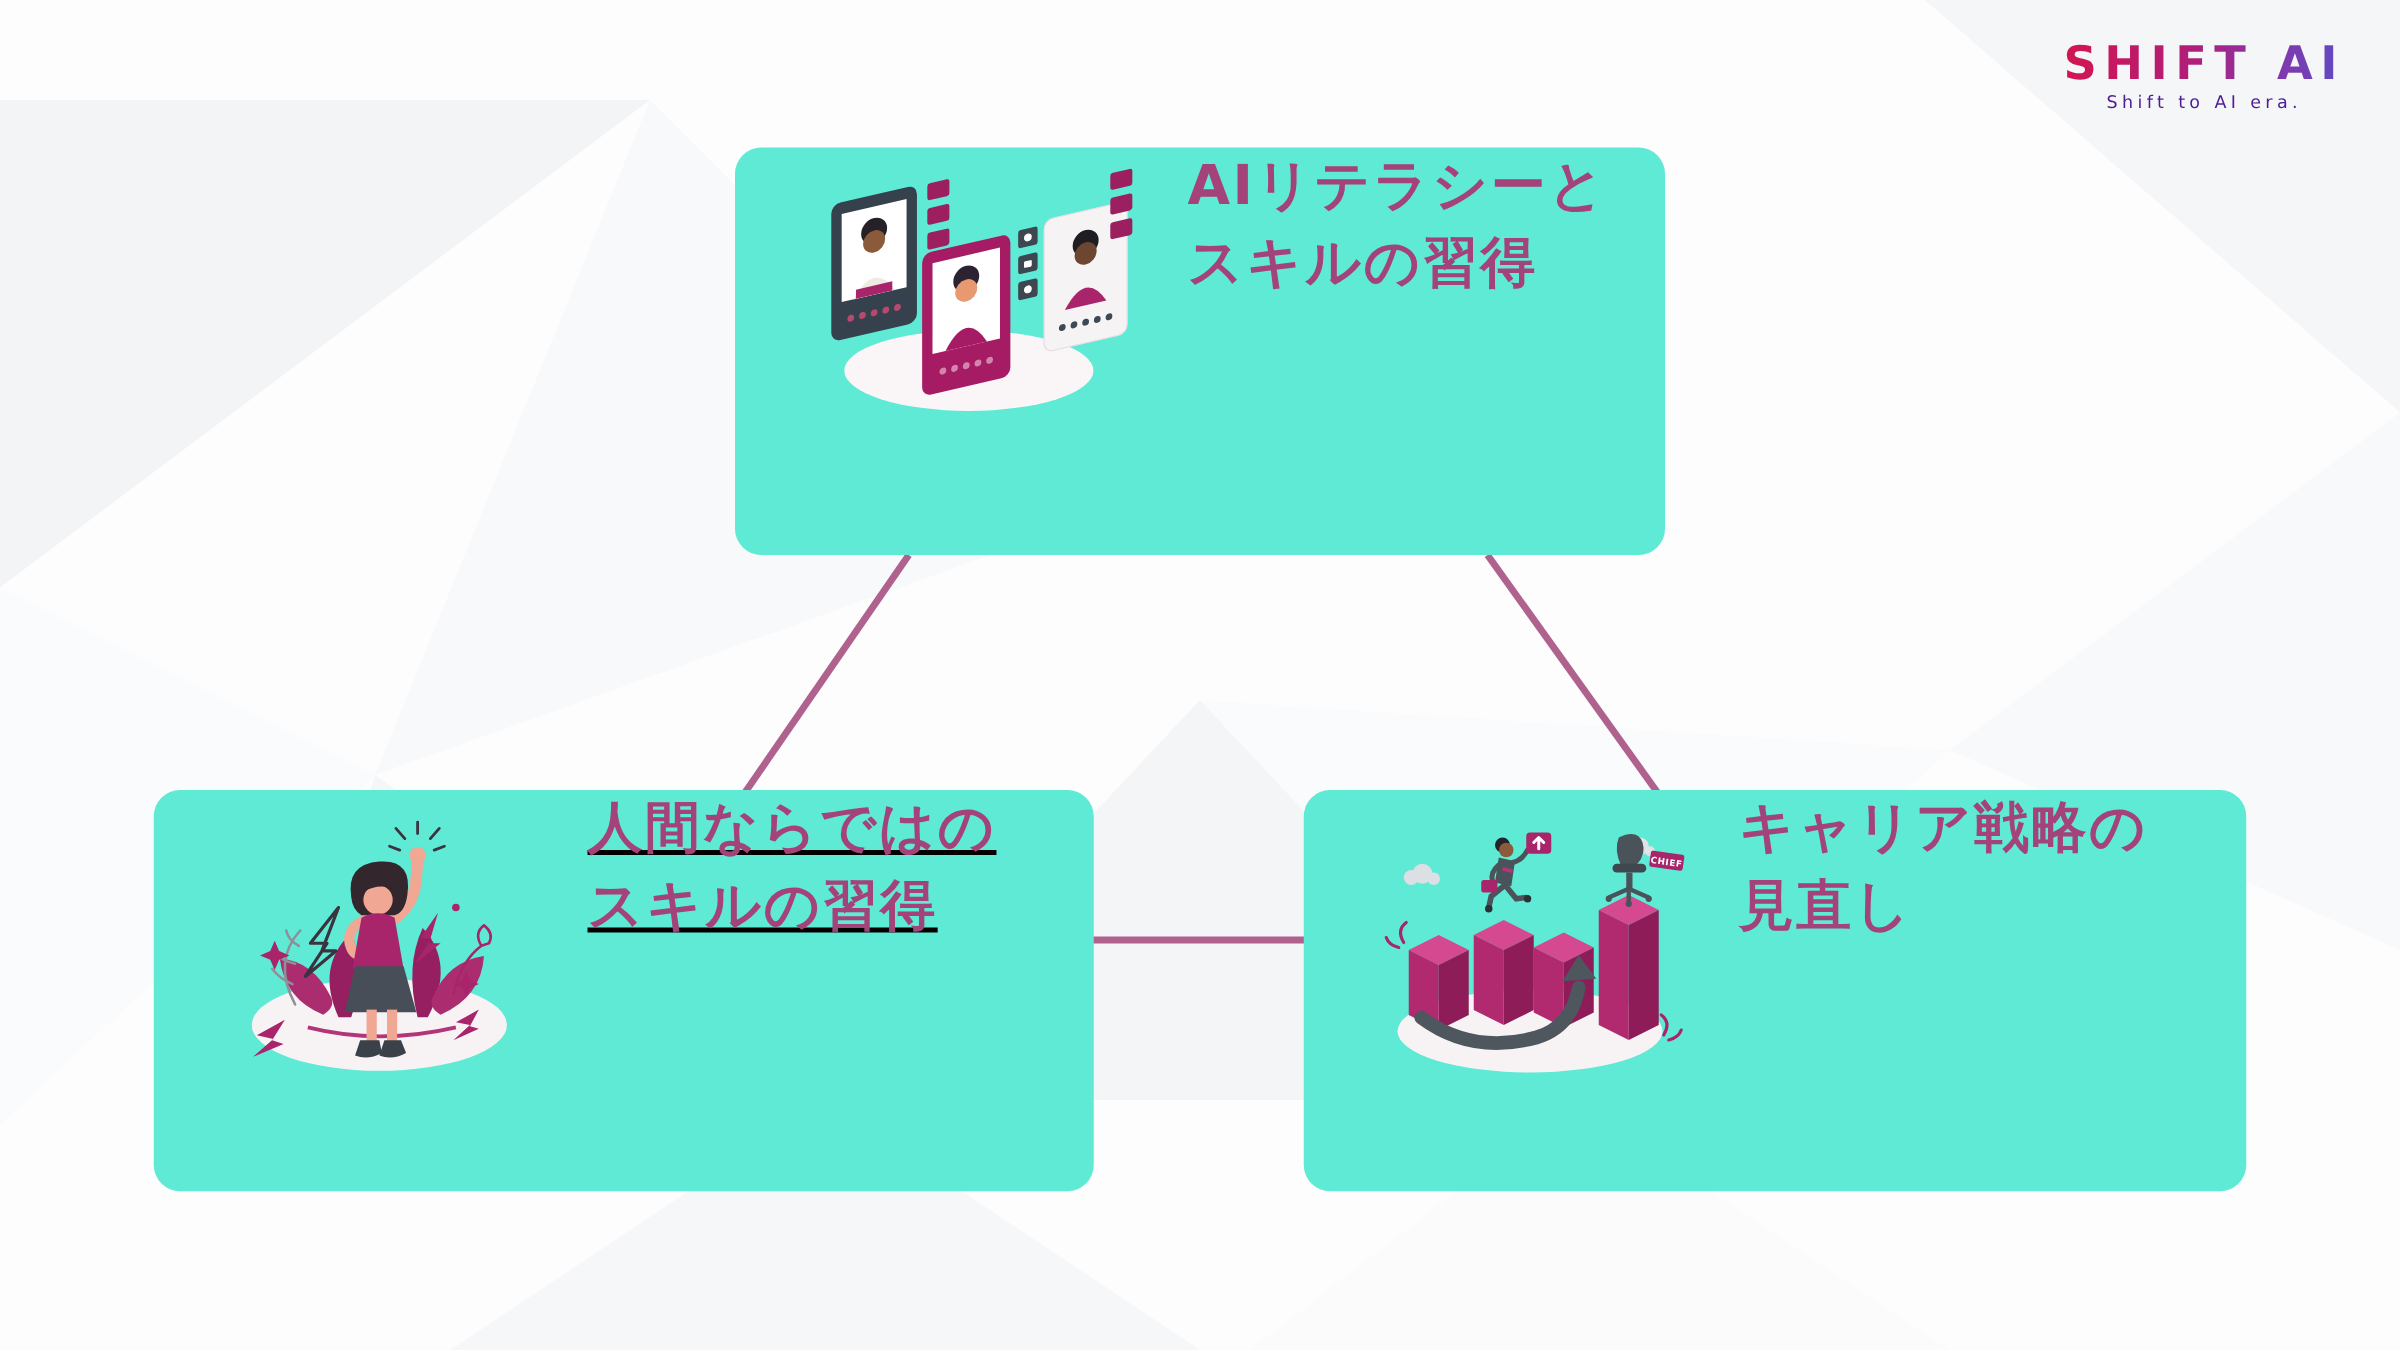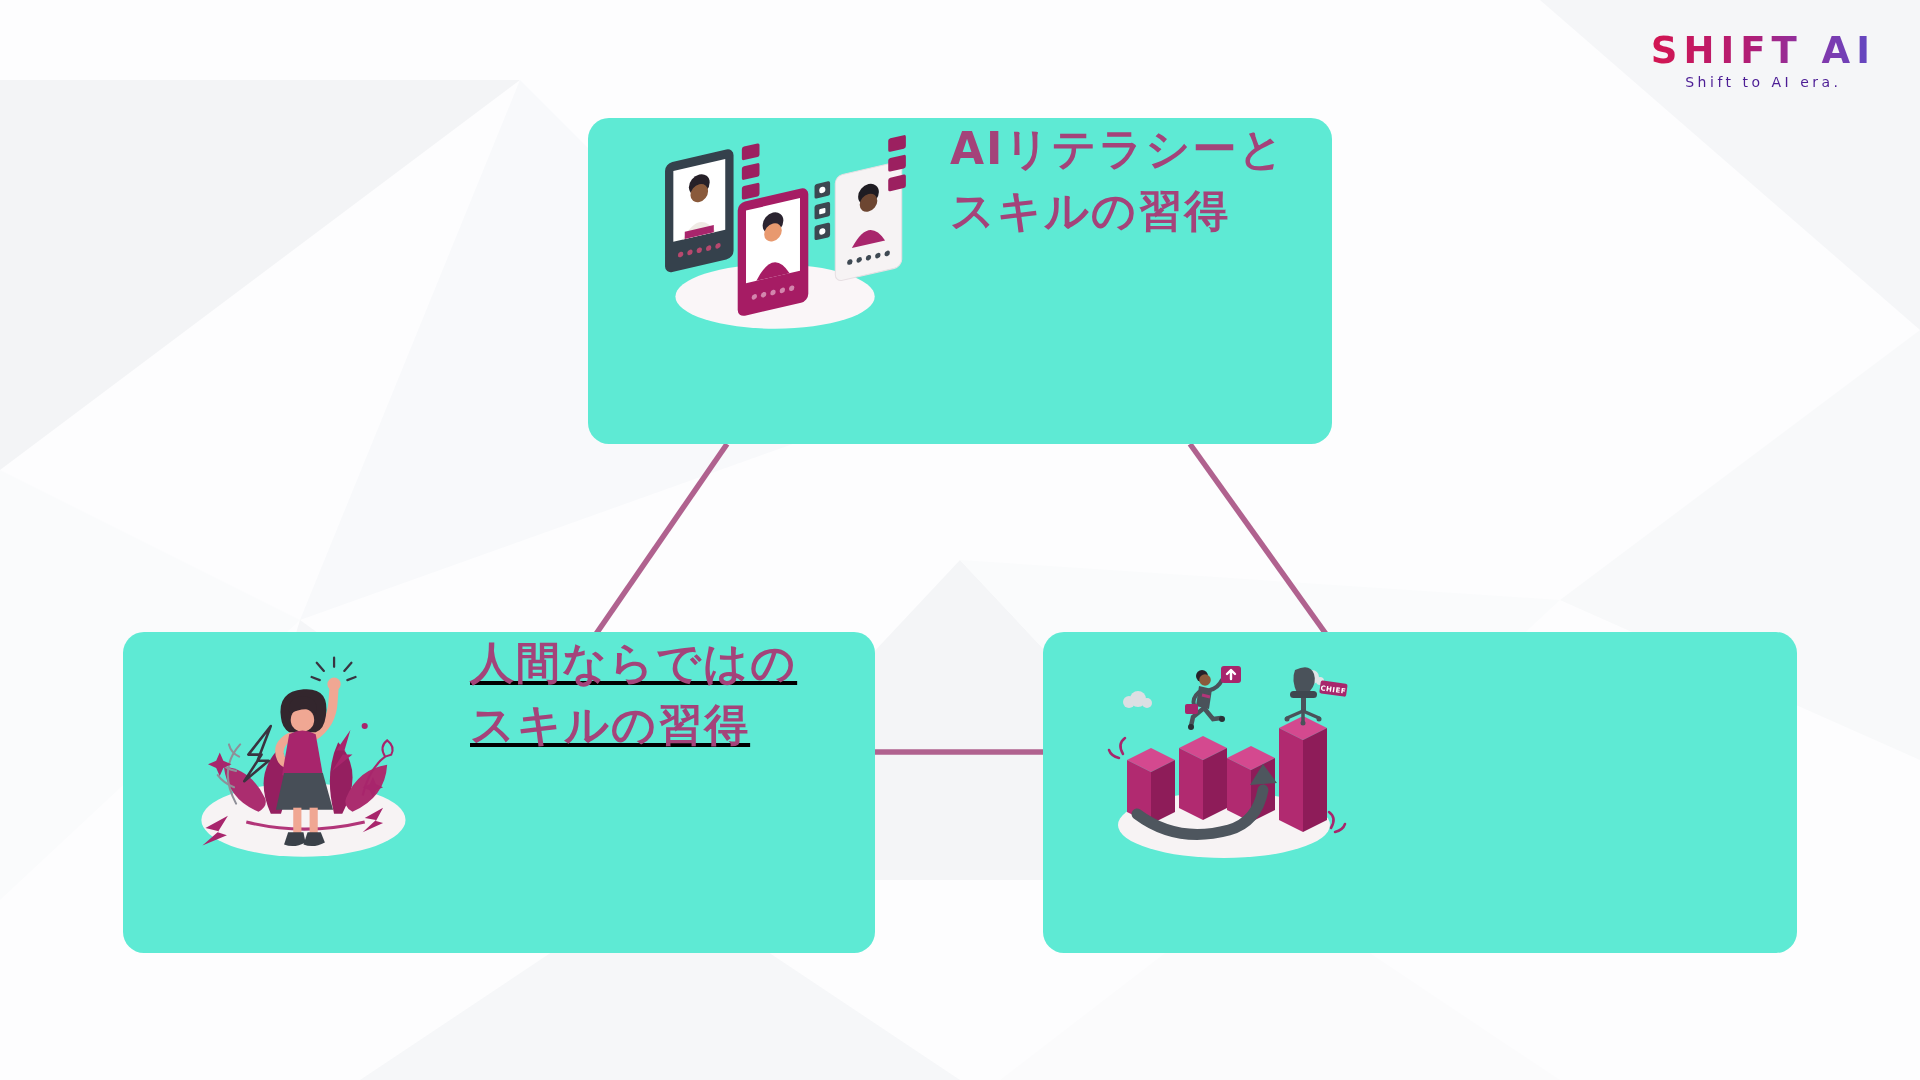--- a/index.html
+++ b/index.html
@@ -289,15 +289,19 @@
         </g>
         <circle cx="188" cy="87" r="2.5" fill="#4a525a"></circle>
         <circle cx="220" cy="87" r="2.5" fill="#4a525a"></circle>
         <circle cx="204" cy="91" r="2.5" fill="#4a525a"></circle>
       </g>
       <g>
         <rect x="221" y="50" width="27" height="13" rx="2" fill="#a8256c" transform="rotate(8 234 56)"></rect>
         <text x="234.5" y="60" transform="rotate(8 234 56)" fill="#ffffff" font-size="7" font-weight="bold" text-anchor="middle" letter-spacing="0.5">CHIEF</text>
       </g>
     </svg>
+    <div class="node-title">
+      <span>キャリア戦略の</span>
+      <span>見直し</span>
+    </div>
   </div>
 
 </div>
 
 </body></html>

